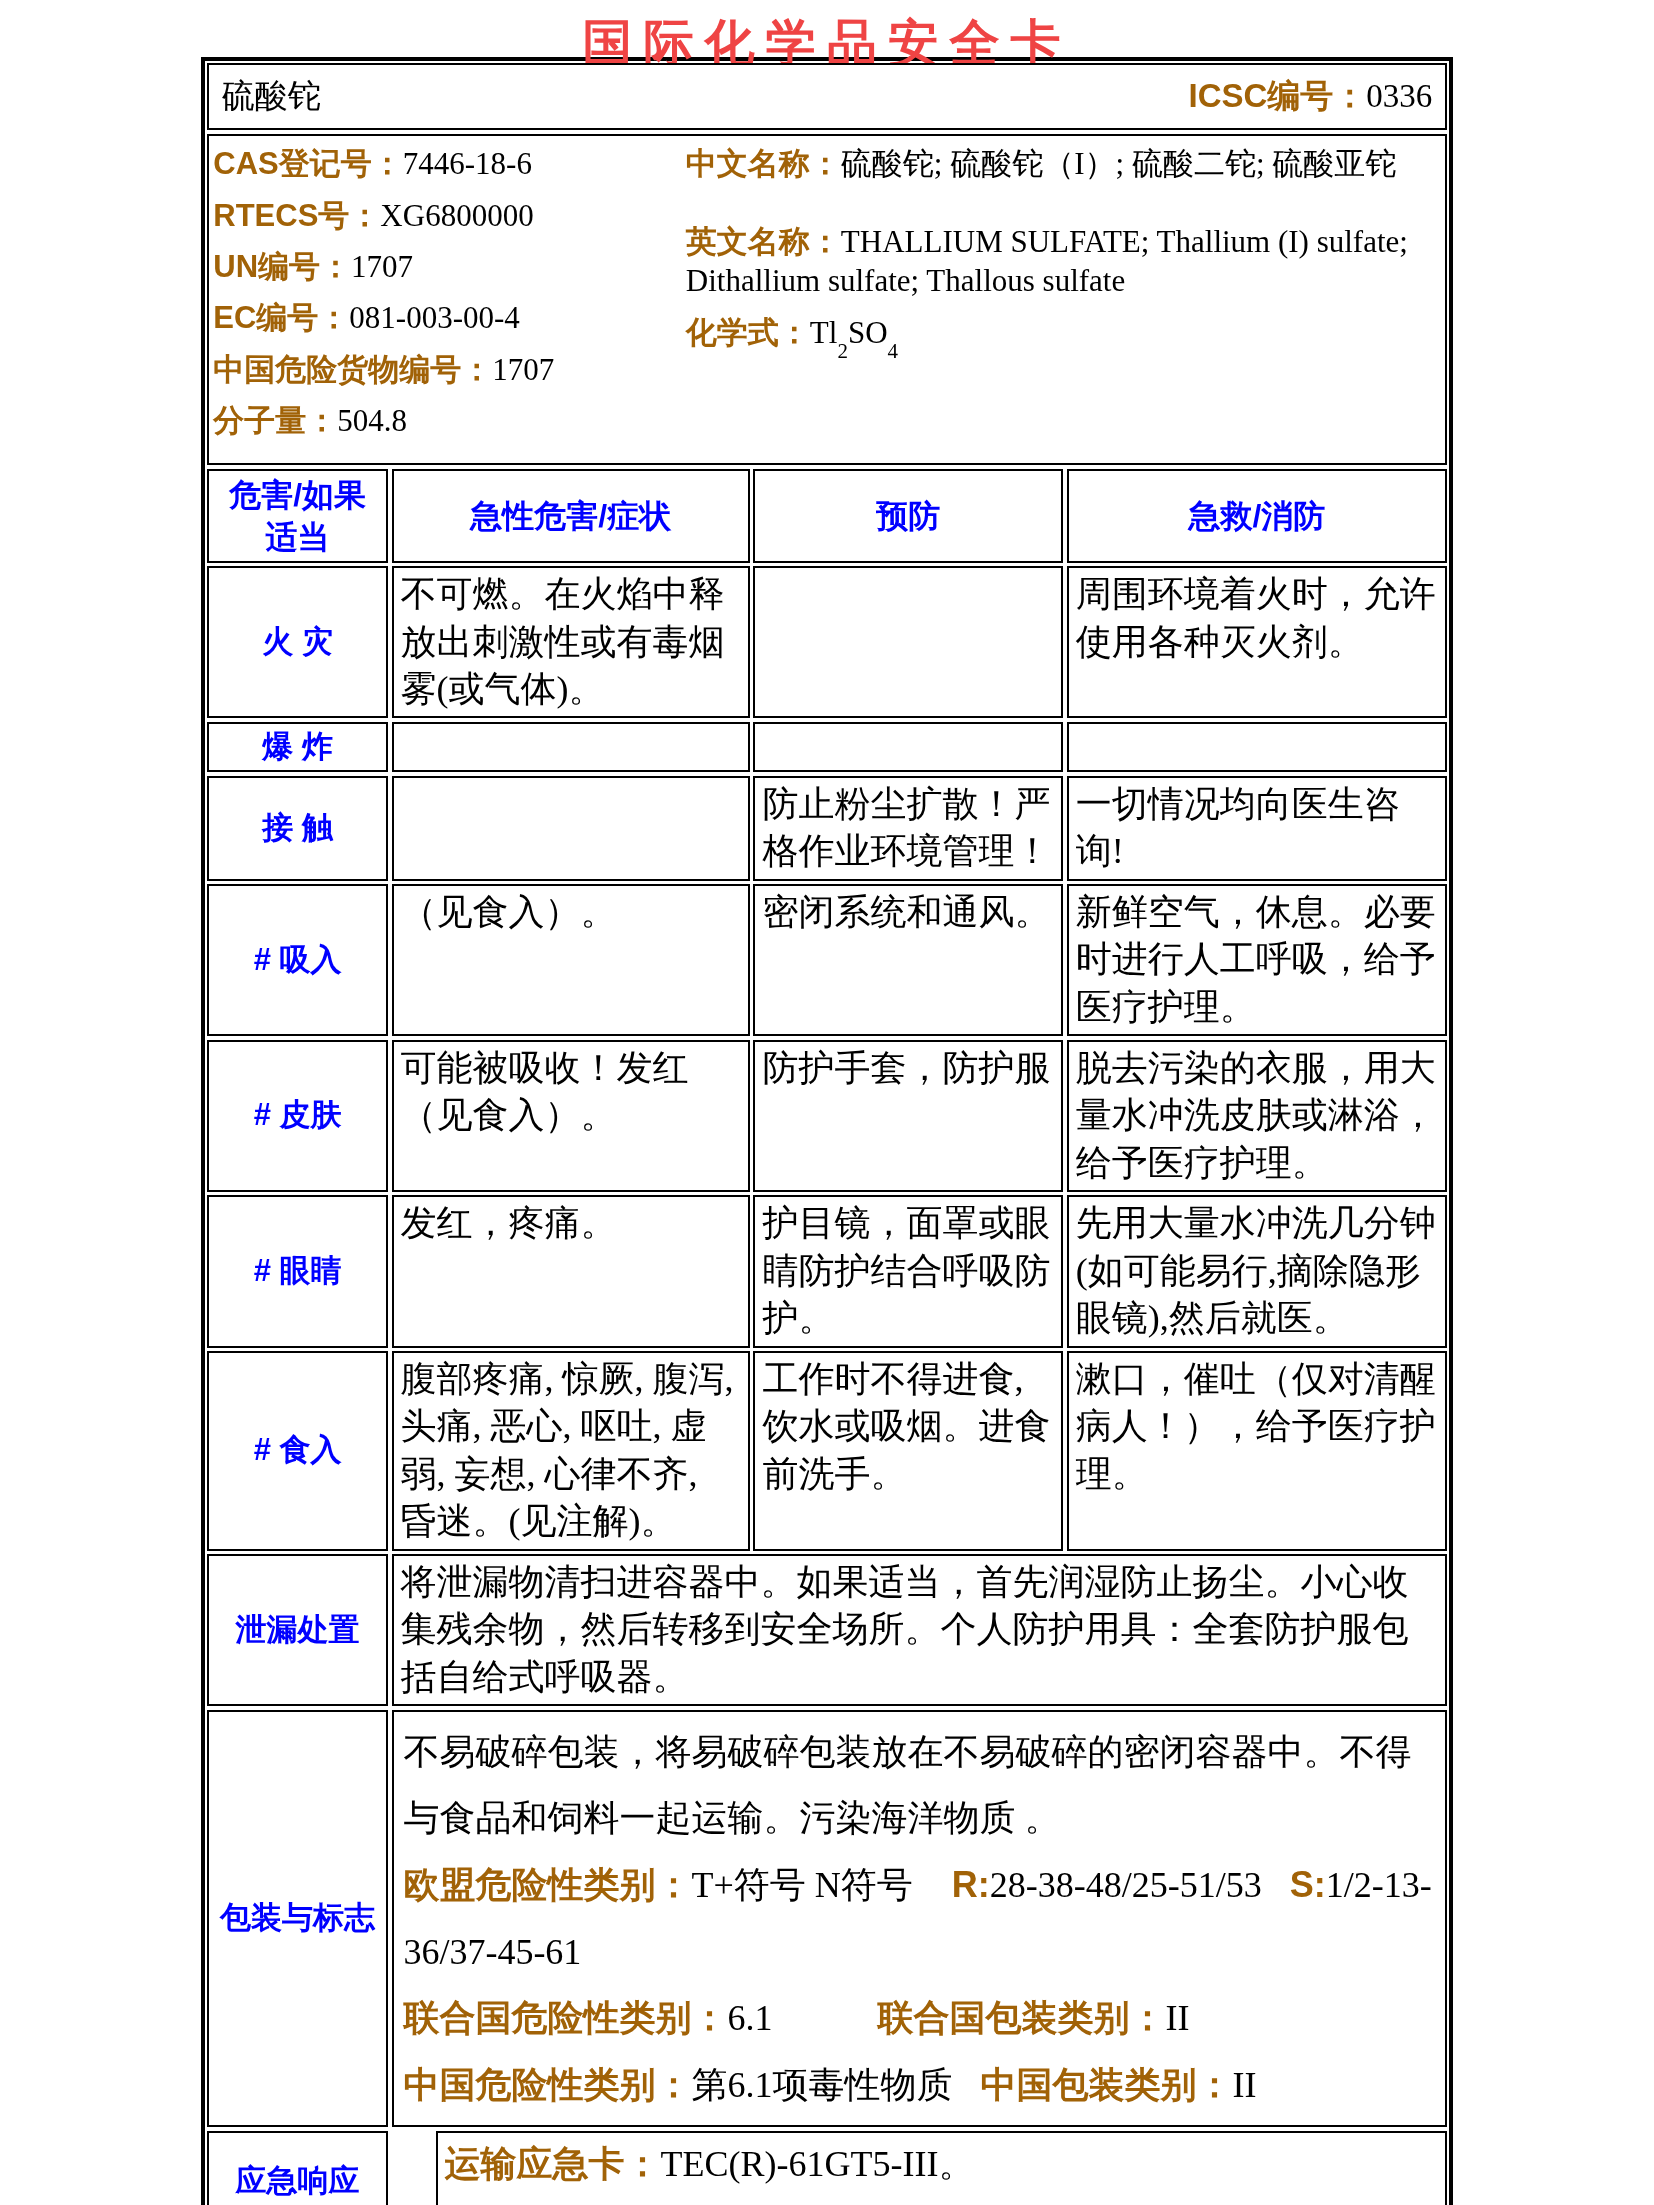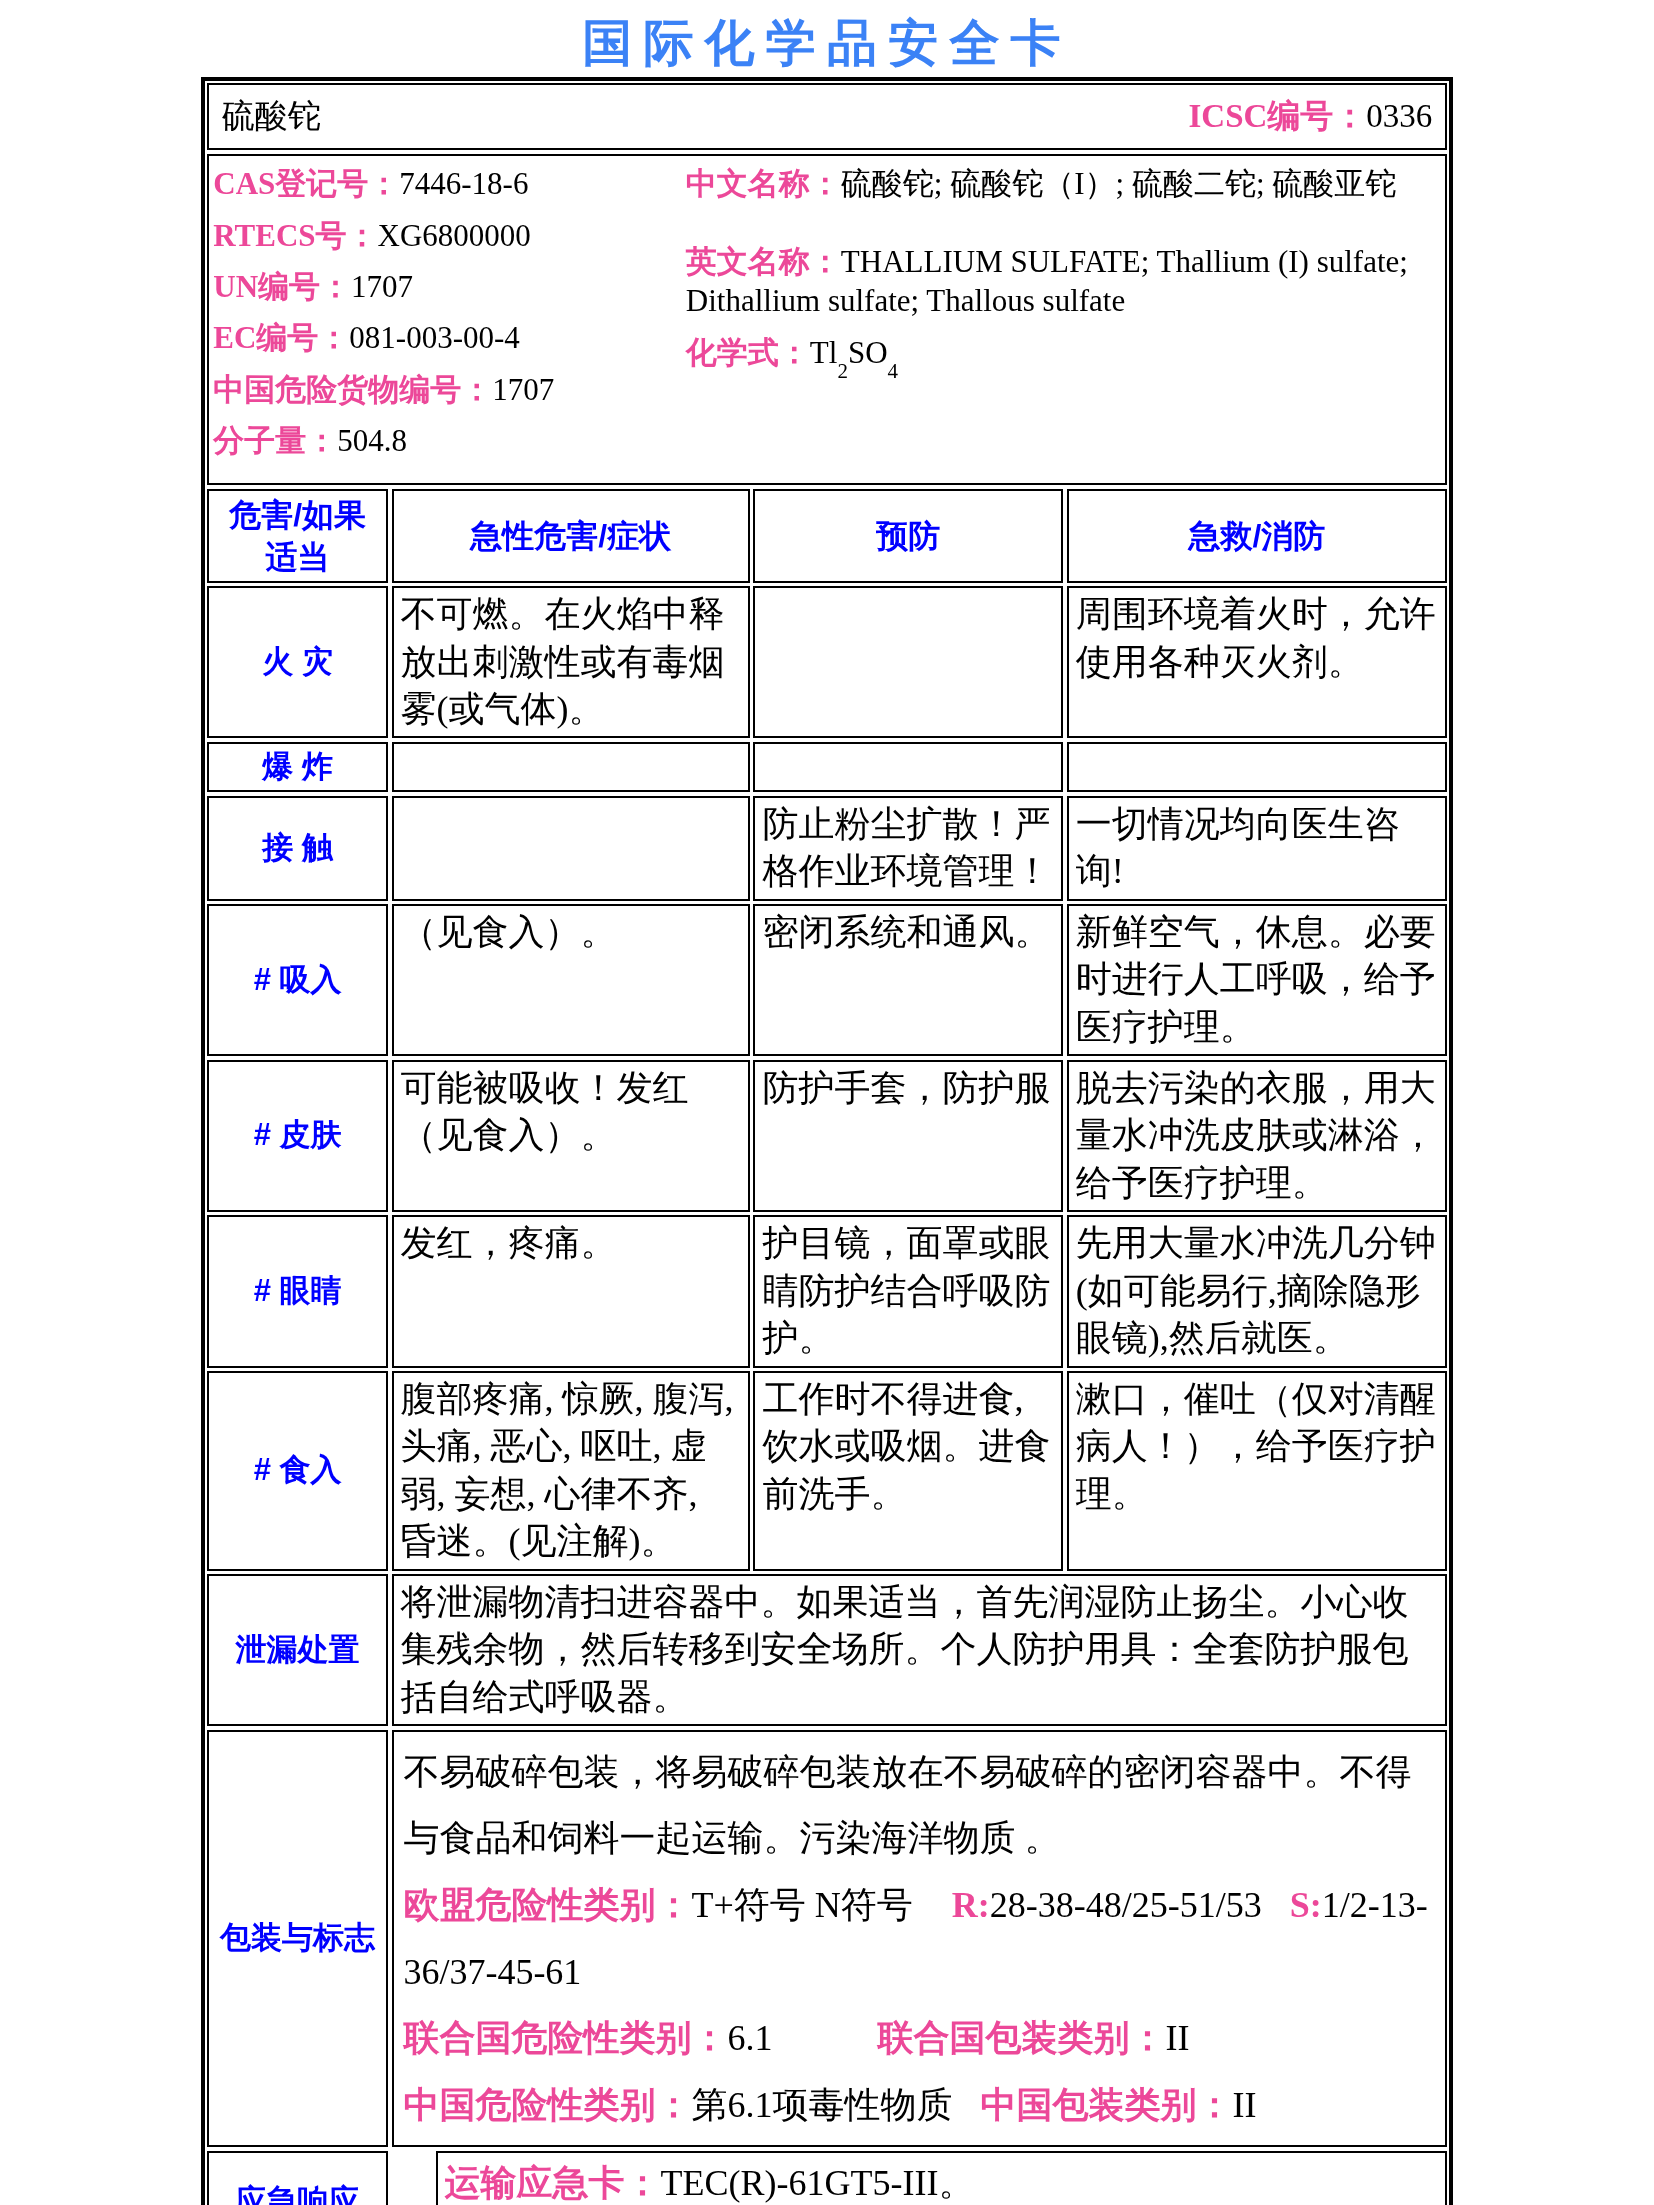--- a/index.html
+++ b/index.html
@@ -5,27 +5,27 @@
   * { box-sizing: border-box; margin: 0; padding: 0; }
   html, body { background: #ffffff; }
   body {
     width: 1654px;
     height: 2205px;
     font-family: "Liberation Serif", "DejaVu Serif", serif;
     color: #000;
   }
   .page-title {
     text-align: center;
-    color: #3b82f6;
+    color: #ef4444;
     font-family: "Liberation Sans", "DejaVu Sans", sans-serif;
     font-weight: bold;
     font-size: 50px;
     letter-spacing: 11.2px;
     padding-top: 9.8px;
-    height: 77px;
+    height: 57px;
   }
   .card {
     width: 1252px;
     margin: 0 auto;
     border: 4.2px solid #000;
     padding: 2.1px;
     display: flex;
     flex-direction: column;
     gap: 3.5px;
     background: #fff;
@@ -35,23 +35,23 @@
   
   .hdr {
     min-height: 67px;
     display: flex;
     align-items: center;
     justify-content: space-between;
     padding: 5.6px 12.6px;
     font-size: 33px;
   }
   .blue-label {
-    color: #ec4899;
+    color: #a16207;
     font-weight: bold;
-    font-family: Liberation Serif, serif;
+    font-family: Liberation Sans, sans-serif;
   }
 
   
   .idblk {
     min-height: 270px;
     display: flex;
     padding: 9.8px 4.2px 9.8px 4.2px;
     font-size: 31px;
     line-height: 1.25;
   }

